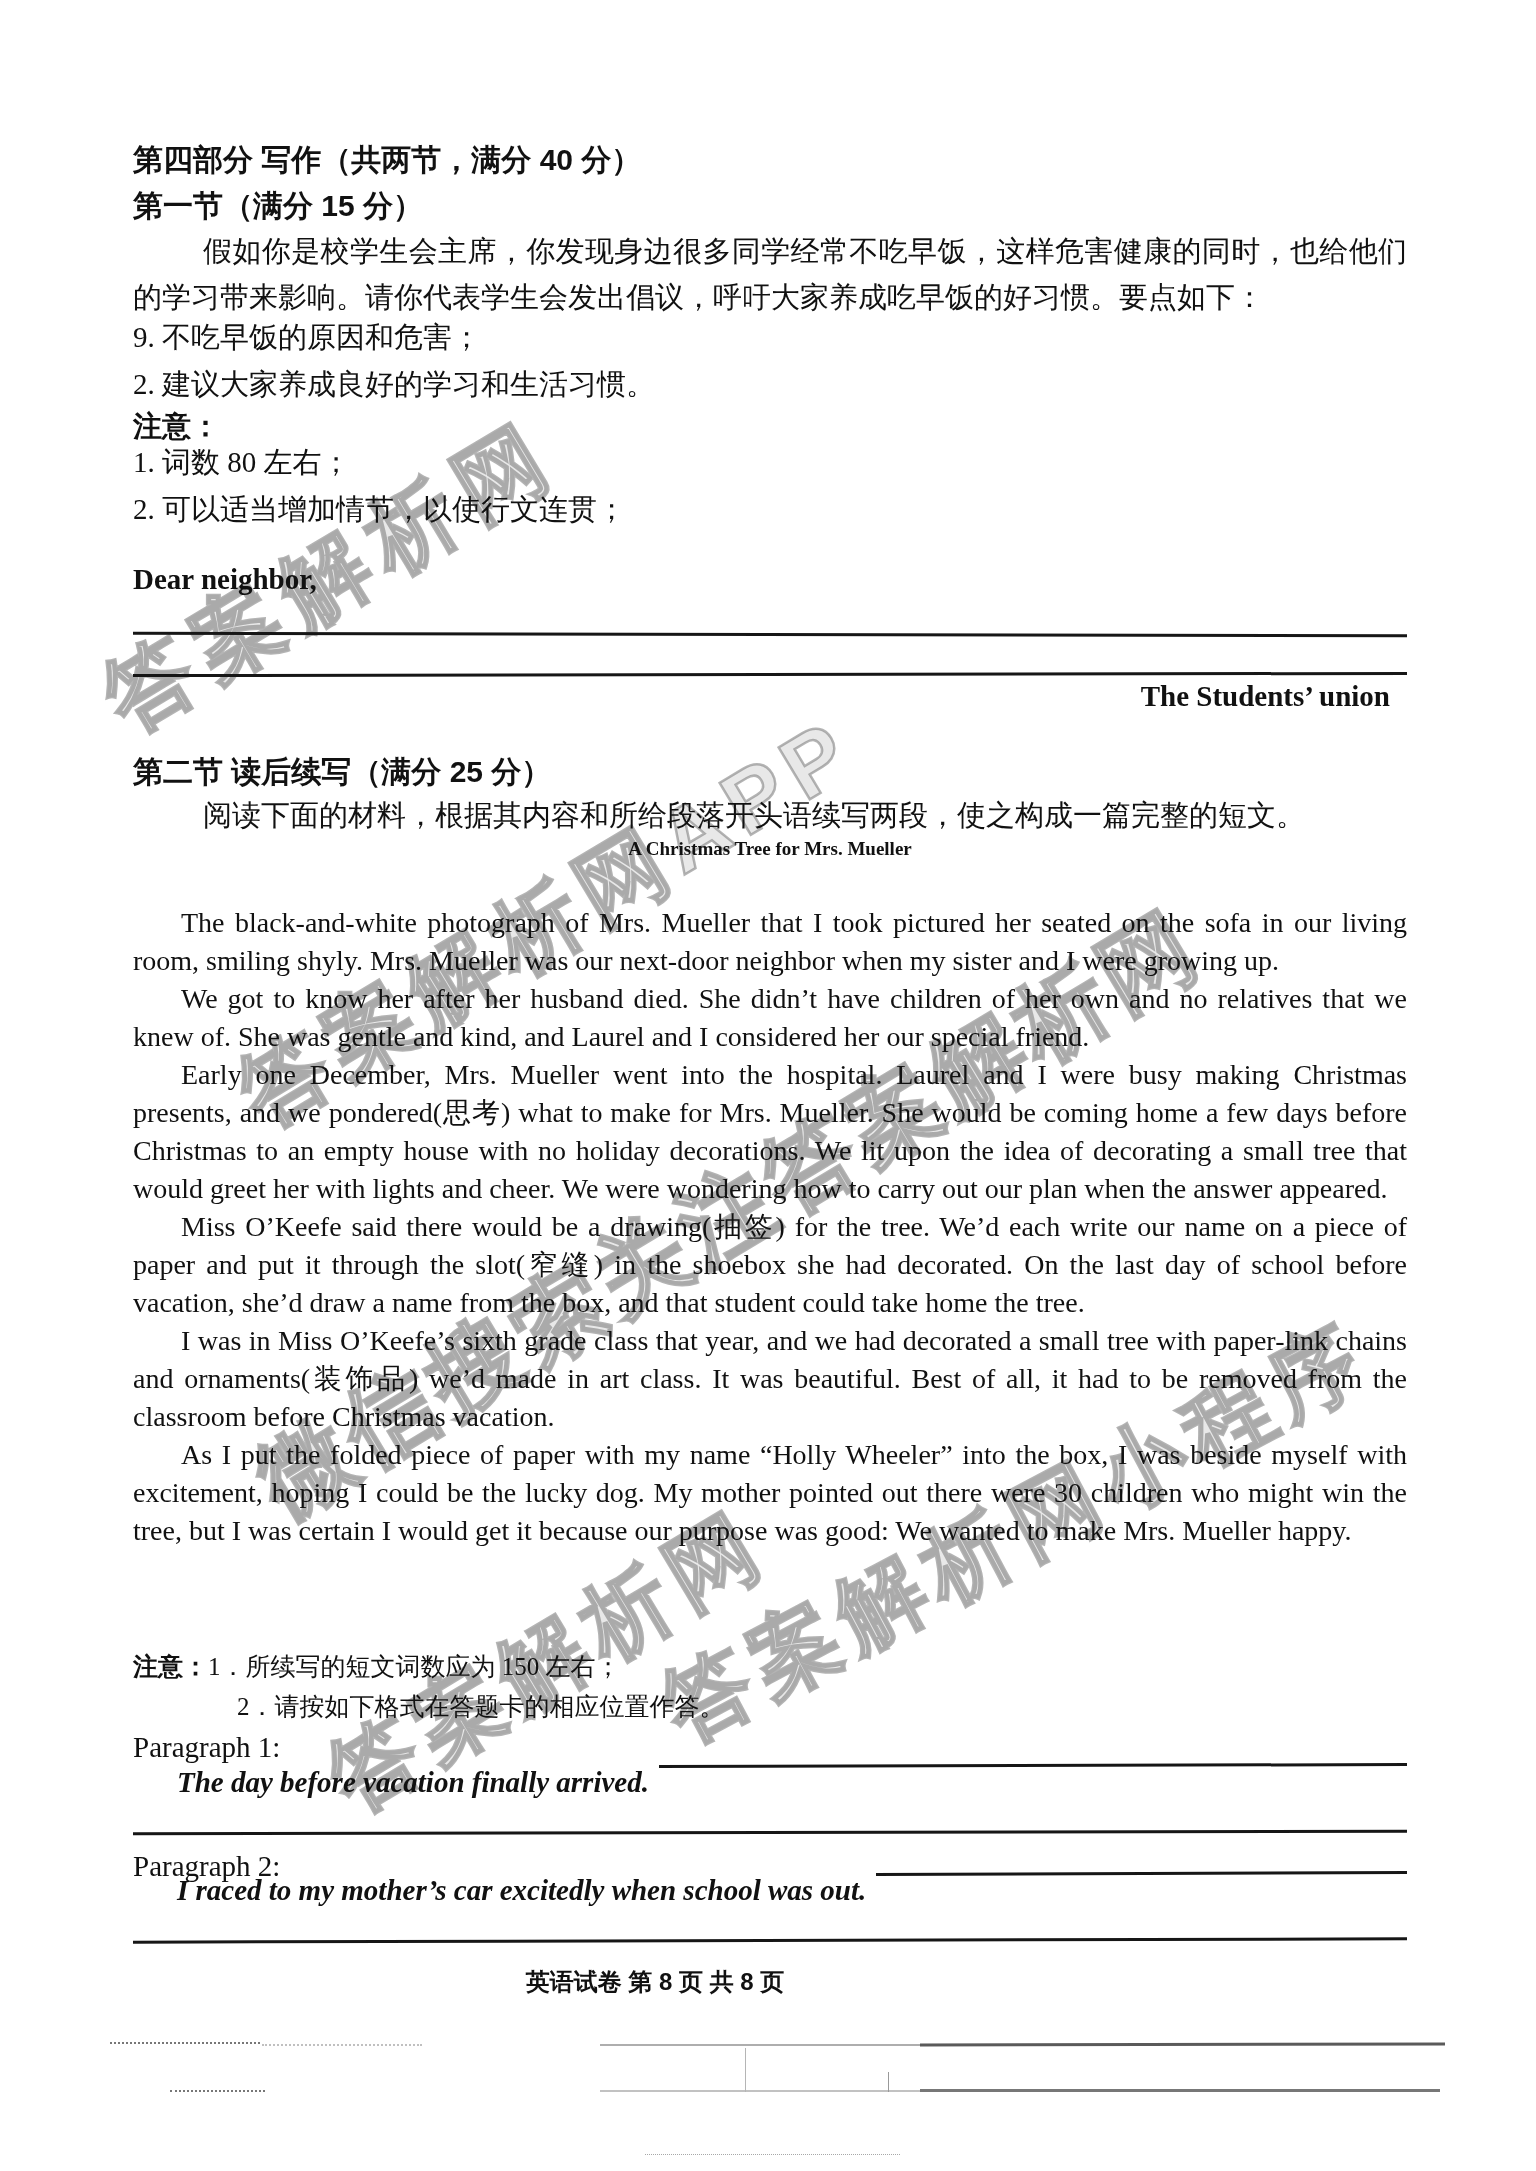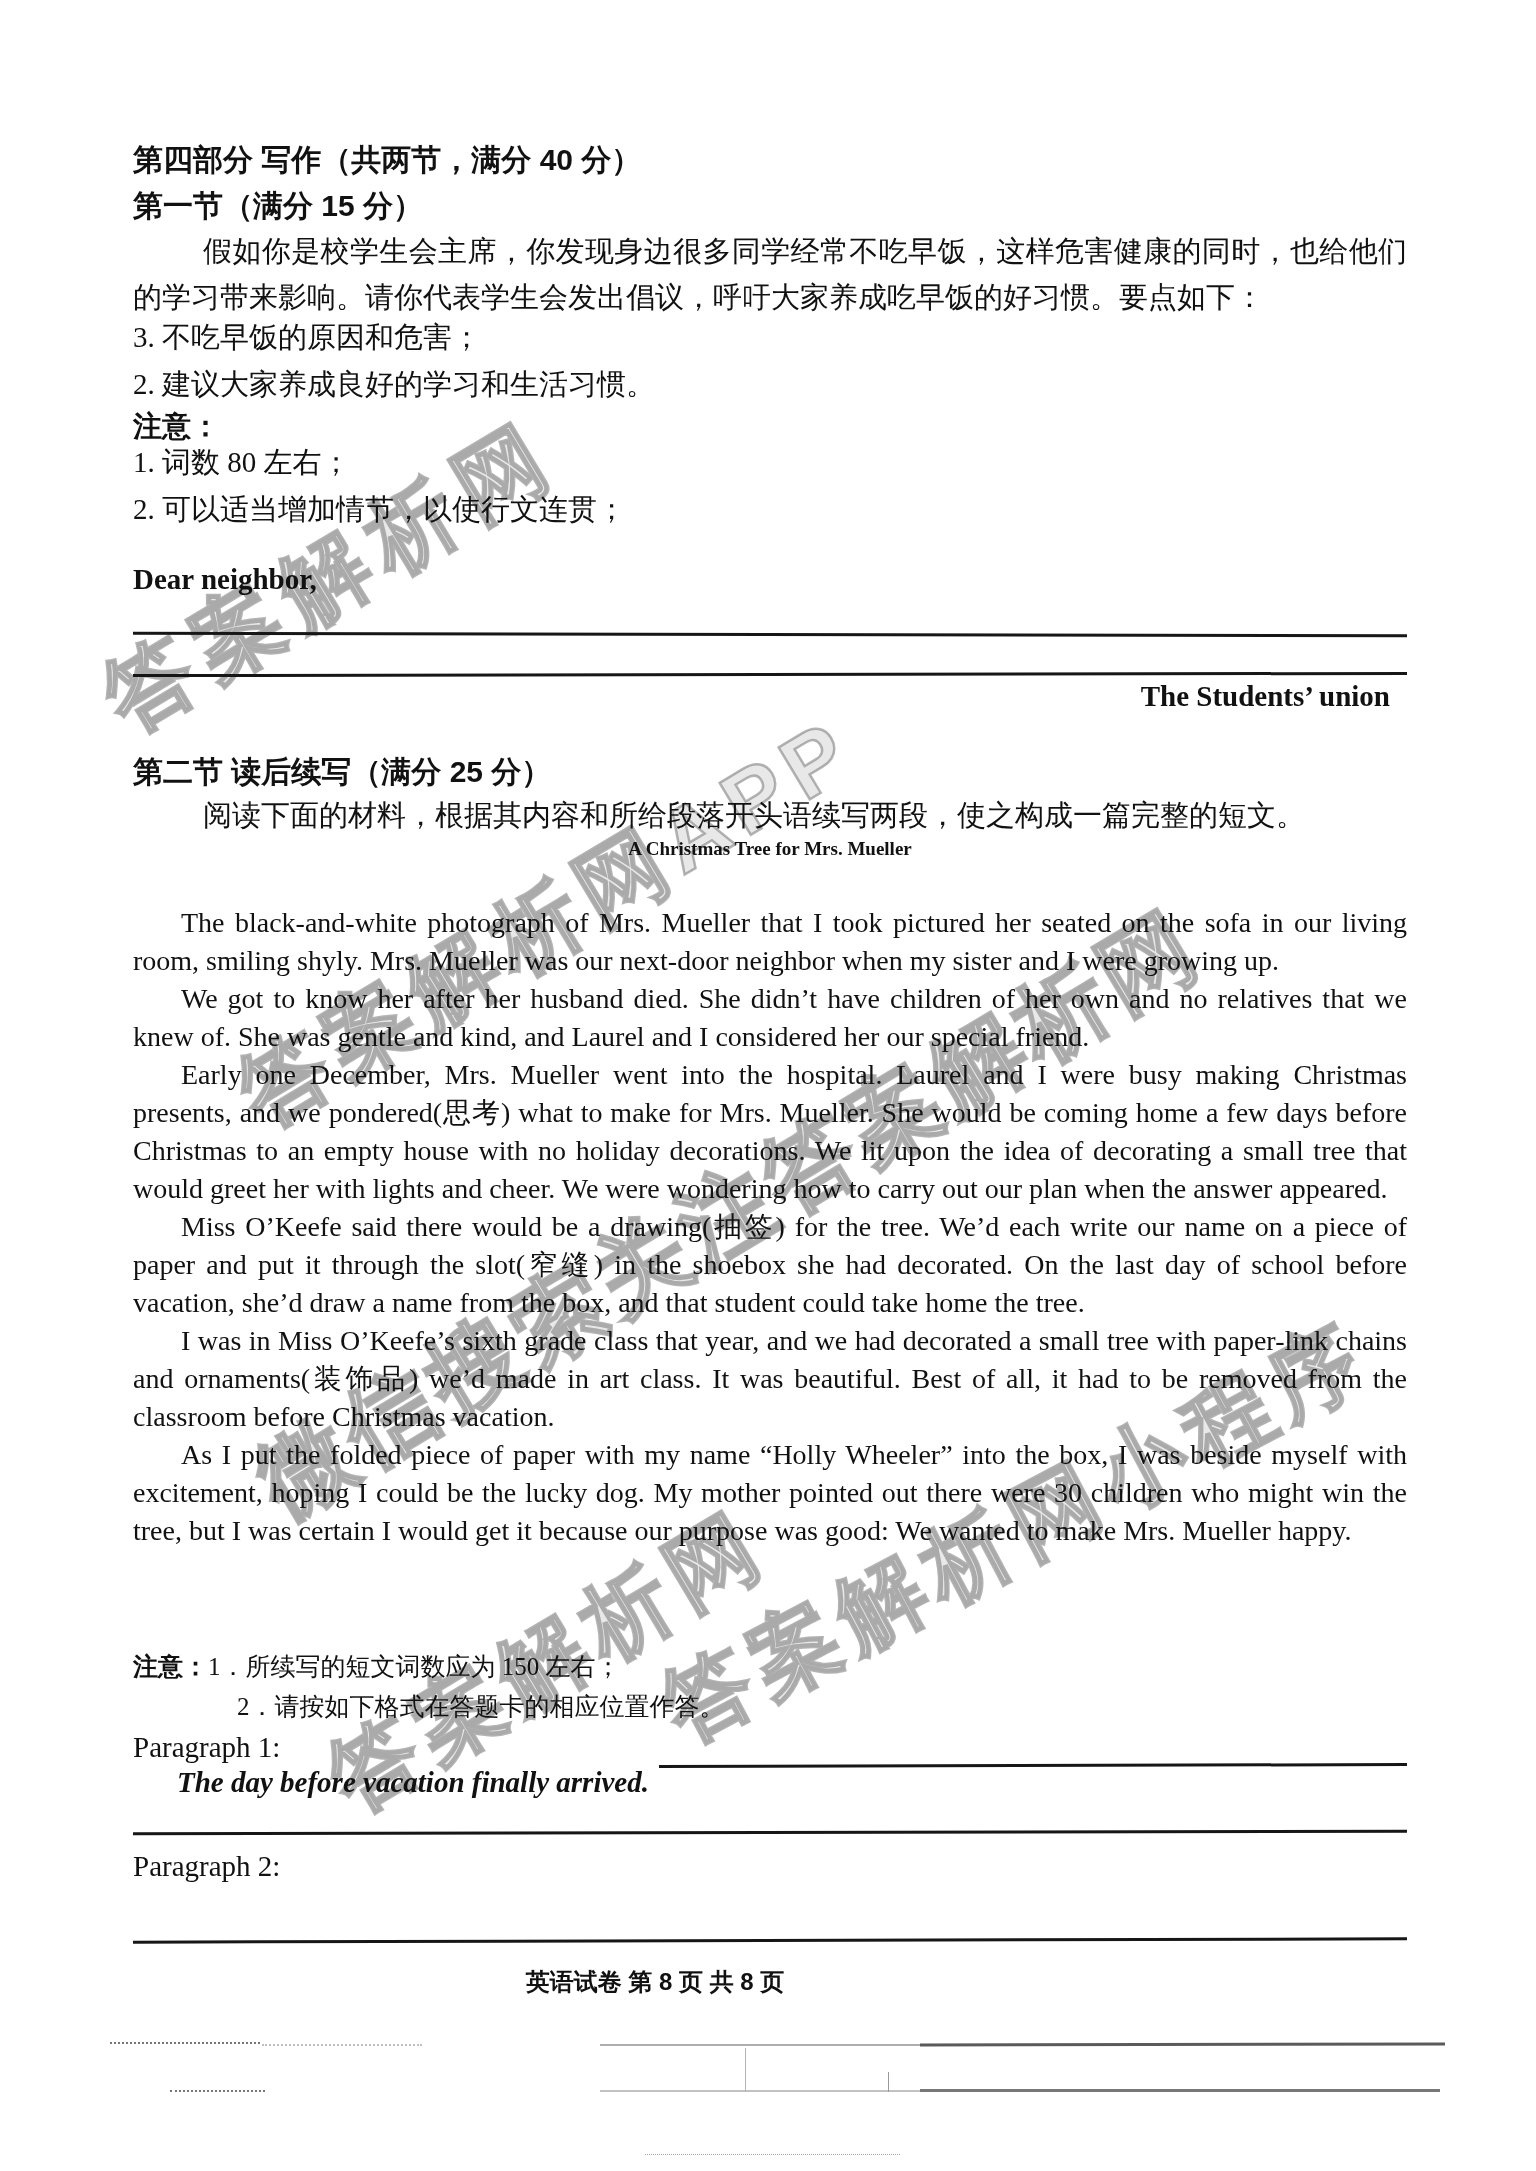--- a/index.html
+++ b/index.html
@@ -87,21 +87,21 @@
   <div class="wm wm5">答案解析网小程序</div>
 
   <div class="content">
 
     <div class="blk heading" style="top:128px;">第四部分 写作（共两节，满分 40 分）</div>
 
     <div class="blk heading" style="top:174px;">第一节（满分 15 分）</div>
 
     <div class="blk cn prompt" style="top:216px;">假如你是校学生会主席，你发现身边很多同学经常不吃早饭，这样危害健康的同时，也给他们的学习带来影响。请你代表学生会发出倡议，呼吁大家养成吃早饭的好习惯。要点如下：</div>
 
-    <div class="blk cn" style="top:302px;">3. 不吃早饭的原因和危害；</div>
+    <div class="blk cn" style="top:302px;">9. 不吃早饭的原因和危害；</div>
     <div class="blk cn" style="top:349px;">2. 建议大家养成良好的学习和生活习惯。</div>
 
     <div class="blk cn cn-bold" style="top:391px;">注意：</div>
     <div class="blk cn" style="top:427px;">1. 词数 80 左右；</div>
     <div class="blk cn" style="top:474px;">2. 可以适当增加情节，以使行文连贯；</div>
 
     <div class="blk en salutation" style="top:551px;">Dear neighbor,</div>
 
     <div class="ansline full" style="top:621px;transform:rotate(0.12deg);"></div>
     <div class="ansline full" style="top:661px;transform:rotate(-0.1deg);"></div>
@@ -131,20 +131,24 @@
     </div>
 
     <div class="blk en plabel" style="top:1719px;">Paragraph 1:</div>
     <div class="blk en lead-row" style="top:1752px;">
       <span class="lead" style="margin-left:44px;">The day before vacation finally arrived.</span>
       <span class="lead-fill" style="transform:rotate(-0.15deg);"></span>
     </div>
     <div class="ansline full" style="top:1819px;border-top-width:3.5px;transform:rotate(-0.12deg);"></div>
 
     <div class="blk en plabel" style="top:1838px;">Paragraph 2:</div>
+    <div class="blk en lead-row" style="top:1860px;">
+      <span class="lead" style="margin-left:44px;">I raced to my mother’s car excitedly when school was out.</span>
+      <span class="lead-fill" style="transform:rotate(-0.2deg);"></span>
+    </div>
     <div class="ansline full" style="top:1927px;border-top-width:3.5px;transform:rotate(-0.15deg);"></div>
 
     <div class="footer" style="top:1954px;">英语试卷 第 8 页 共 8 页</div>
 
   </div>
 
   <div class="artifact a-dots" style="left:110px;top:2042px;width:150px;"></div>
   <div class="artifact a-faint" style="left:262px;top:2044px;width:160px;"></div>
   <div class="artifact a-grain" style="left:600px;top:2044px;width:320px;"></div>
   <div class="artifact a-dark" style="left:920px;top:2043px;width:525px;transform:rotate(-0.1deg);"></div>

